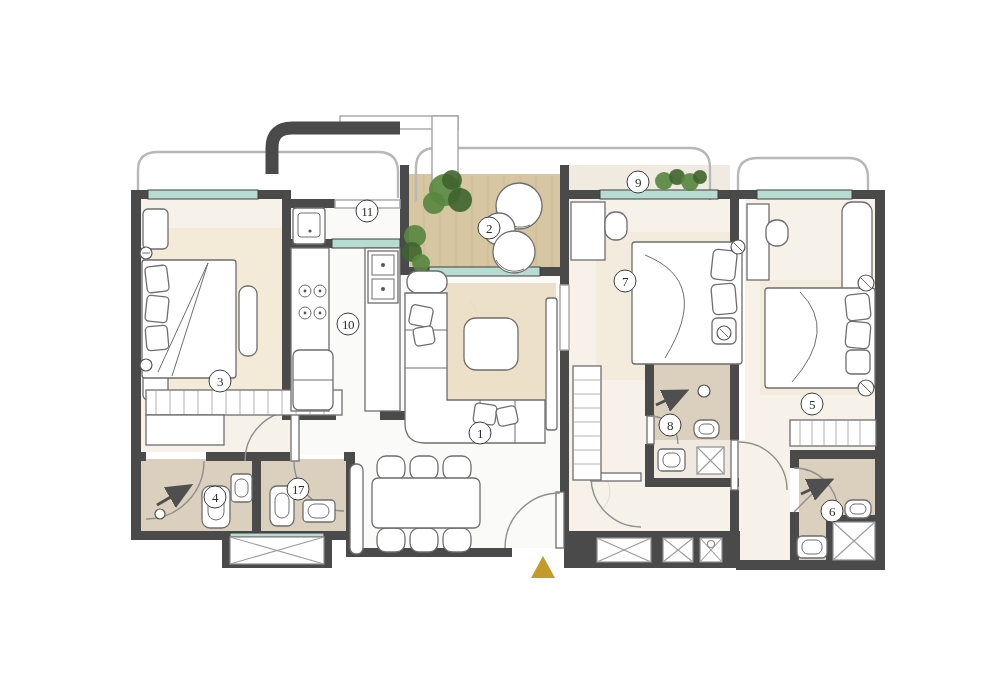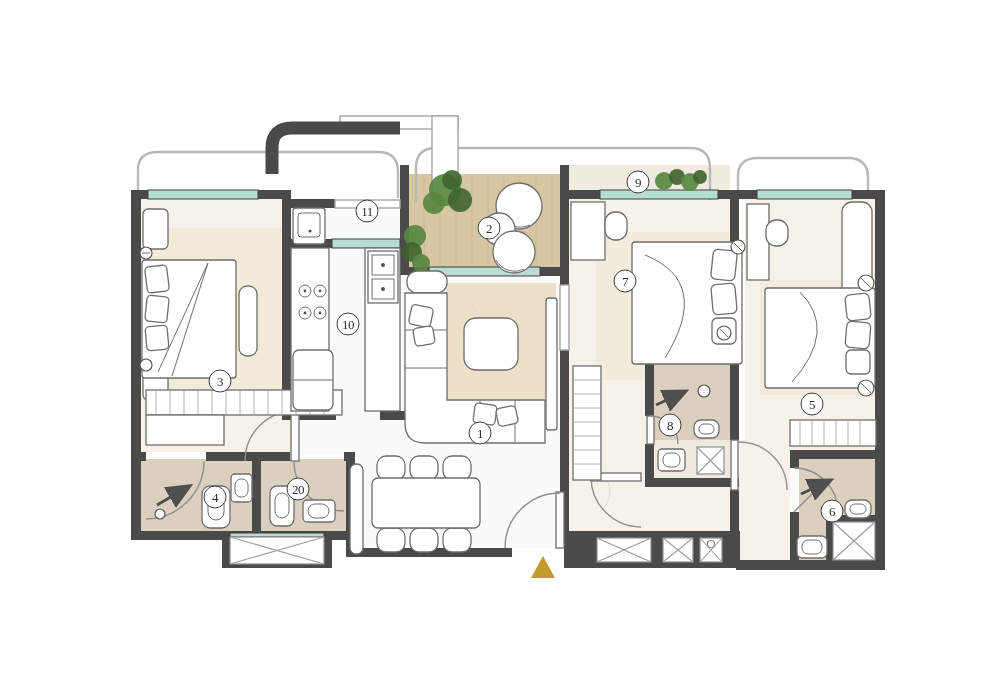--- a/index.html
+++ b/index.html
@@ -380,17 +380,17 @@
       <div class="marker" style="left: 489px; top: 228px;">2</div>
       <div class="marker" style="left: 220px; top: 381px;">3</div>
       <div class="marker" style="left: 215px; top: 497px;">4</div>
       <div class="marker" style="left: 812px; top: 404px;">5</div>
       <div class="marker" style="left: 832px; top: 511px;">6</div>
       <div class="marker" style="left: 625px; top: 281px;">7</div>
       <div class="marker" style="left: 670px; top: 425px;">8</div>
       <div class="marker" style="left: 638px; top: 182px;">9</div>
       <div class="marker" style="left: 348px; top: 324px;">10</div>
       <div class="marker" style="left: 351px; top: 211px; margin-left: 16px;">11</div>
-      <div class="marker" style="left: 298px; top: 489px;">20</div>
+      <div class="marker" style="left: 298px; top: 489px;">17</div>
     </div>
 
 <div id="entrance-marker" style="left: 543px; top: 556px;"></div>
 </div>
 
 </body></html>

